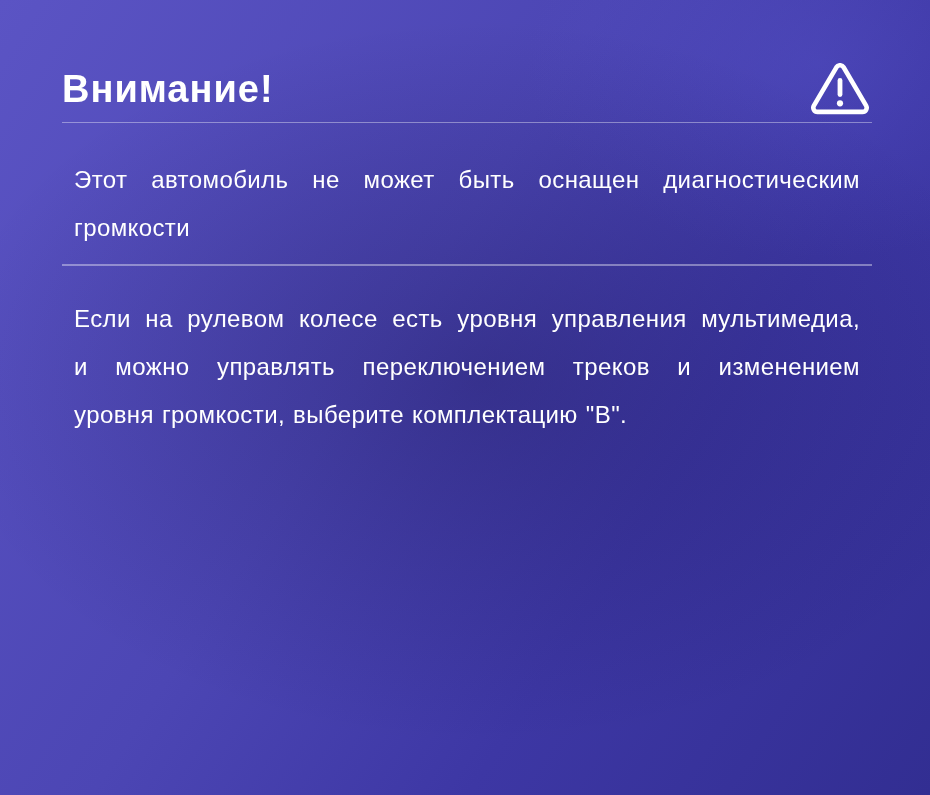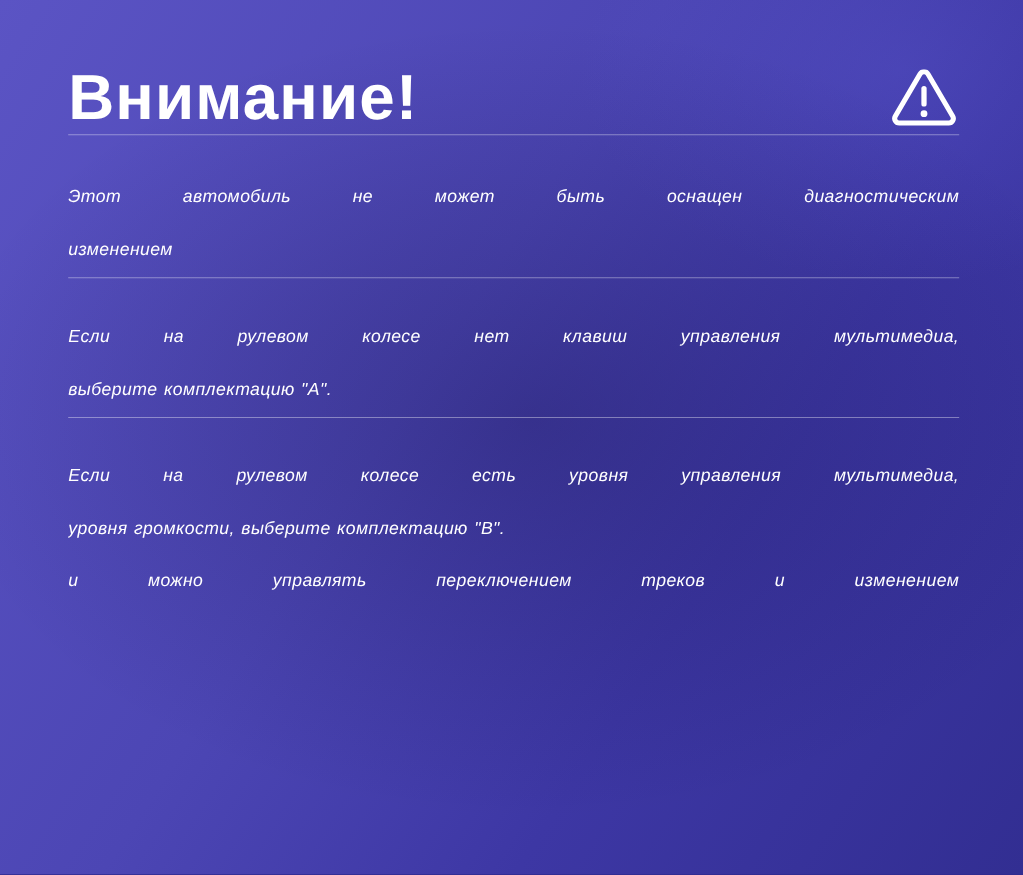--- a/index.html
+++ b/index.html
@@ -22,45 +22,44 @@
       linear-gradient(123deg, #5b54c4 0%, #4c46b4 42%, #3d37a4 68%, #322e92 100%);
   }
   .header-row {
     display: flex;
     justify-content: space-between;
     align-items: center;
     height: 66px;
   }
   h1.title {
     margin: 0;
-    font-size: 58px;
+    font-size: 38px;
     line-height: 66px;
     font-weight: 700;
     letter-spacing: 1px;
   }
   .warn-icon {
     display: inline-flex;
     margin-right: 2px;
   }
   hr.divider {
     border: none;
     border-top: 1px solid rgba(255,255,255,0.38);
     margin: 0;
     height: 0;
   }
   .divider-1 { margin-top: 47px; }
   .divider-2 { margin-top: 32px; }
   .divider-3 { margin-top: 41px; }
   .para {
-    margin: 0;
-    font-size: 16px;
+    margin: 12px;
+    font-size: 24px;
     line-height: 48px;
     letter-spacing: 0.4px;
     word-spacing: 1px;
-    font-style: italic;
   }
   .para-1 { margin-top: 33px; }
   .para-2 { margin-top: 30px; }
   .para-3 { margin-top: 29px; }
   .para .line {
     text-align: justify;
     text-align-last: justify;
     height: 48px;
     overflow: hidden;
   }
@@ -82,31 +81,27 @@
         <line x1="30" y1="17.5" x2="30" y2="31.5" stroke="#ffffff" stroke-width="4.8" stroke-linecap="round"></line>
         <circle cx="30" cy="40.3" r="3.1" fill="#ffffff"></circle>
       </svg>
     </span>
   </div>
 
   <hr class="divider divider-1">
 
   <div class="para para-1">
     <div class="line">Этот автомобиль не может быть оснащен диагностическим</div>
-    <div class="line last">изменением</div>
+    <div class="line last">громкости</div>
   </div>
 
   <hr class="divider divider-2">
 
-  <div class="para para-2">
-    <div class="line">Если на рулевом колесе нет клавиш управления мультимедиа,</div>
-    <div class="line last">выберите комплектацию "A".</div>
-  </div>
 
   <hr class="divider divider-3">
 
   <div class="para para-3">
     <div class="line">Если на рулевом колесе есть уровня управления мультимедиа,</div>
+    <div class="line">и можно управлять переключением треков и изменением</div>
     <div class="line last">уровня громкости, выберите комплектацию "B".</div>
-    <div class="line">и можно управлять переключением треков и изменением</div>
   </div>
 
 </div>
 
 </body></html>

